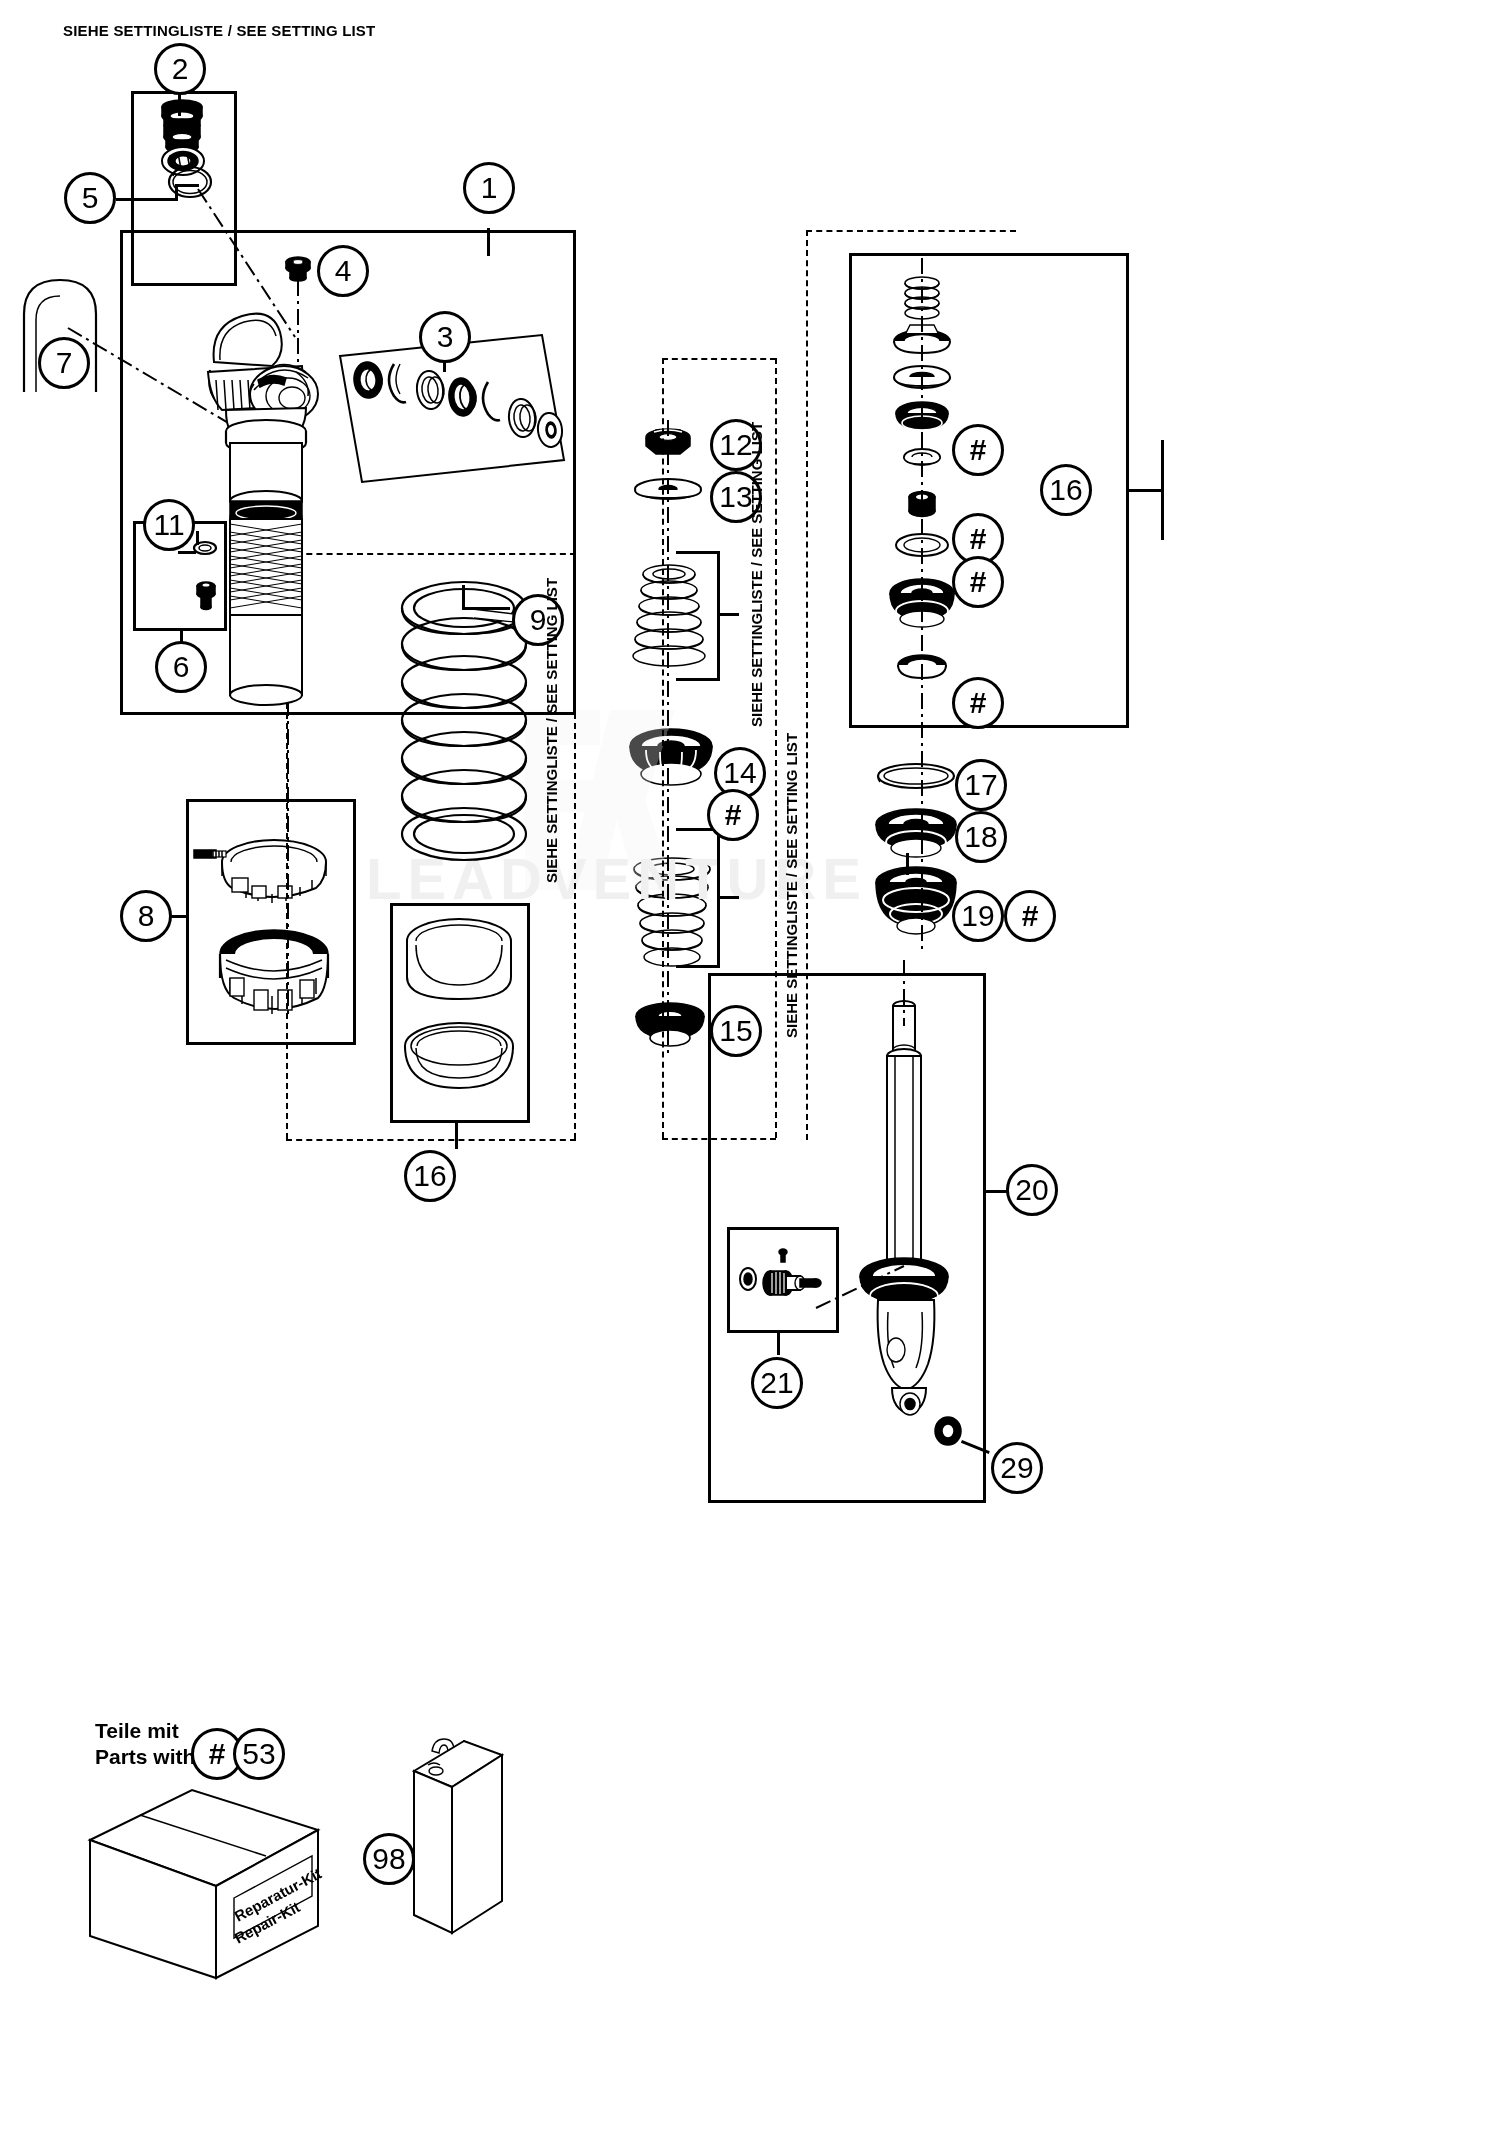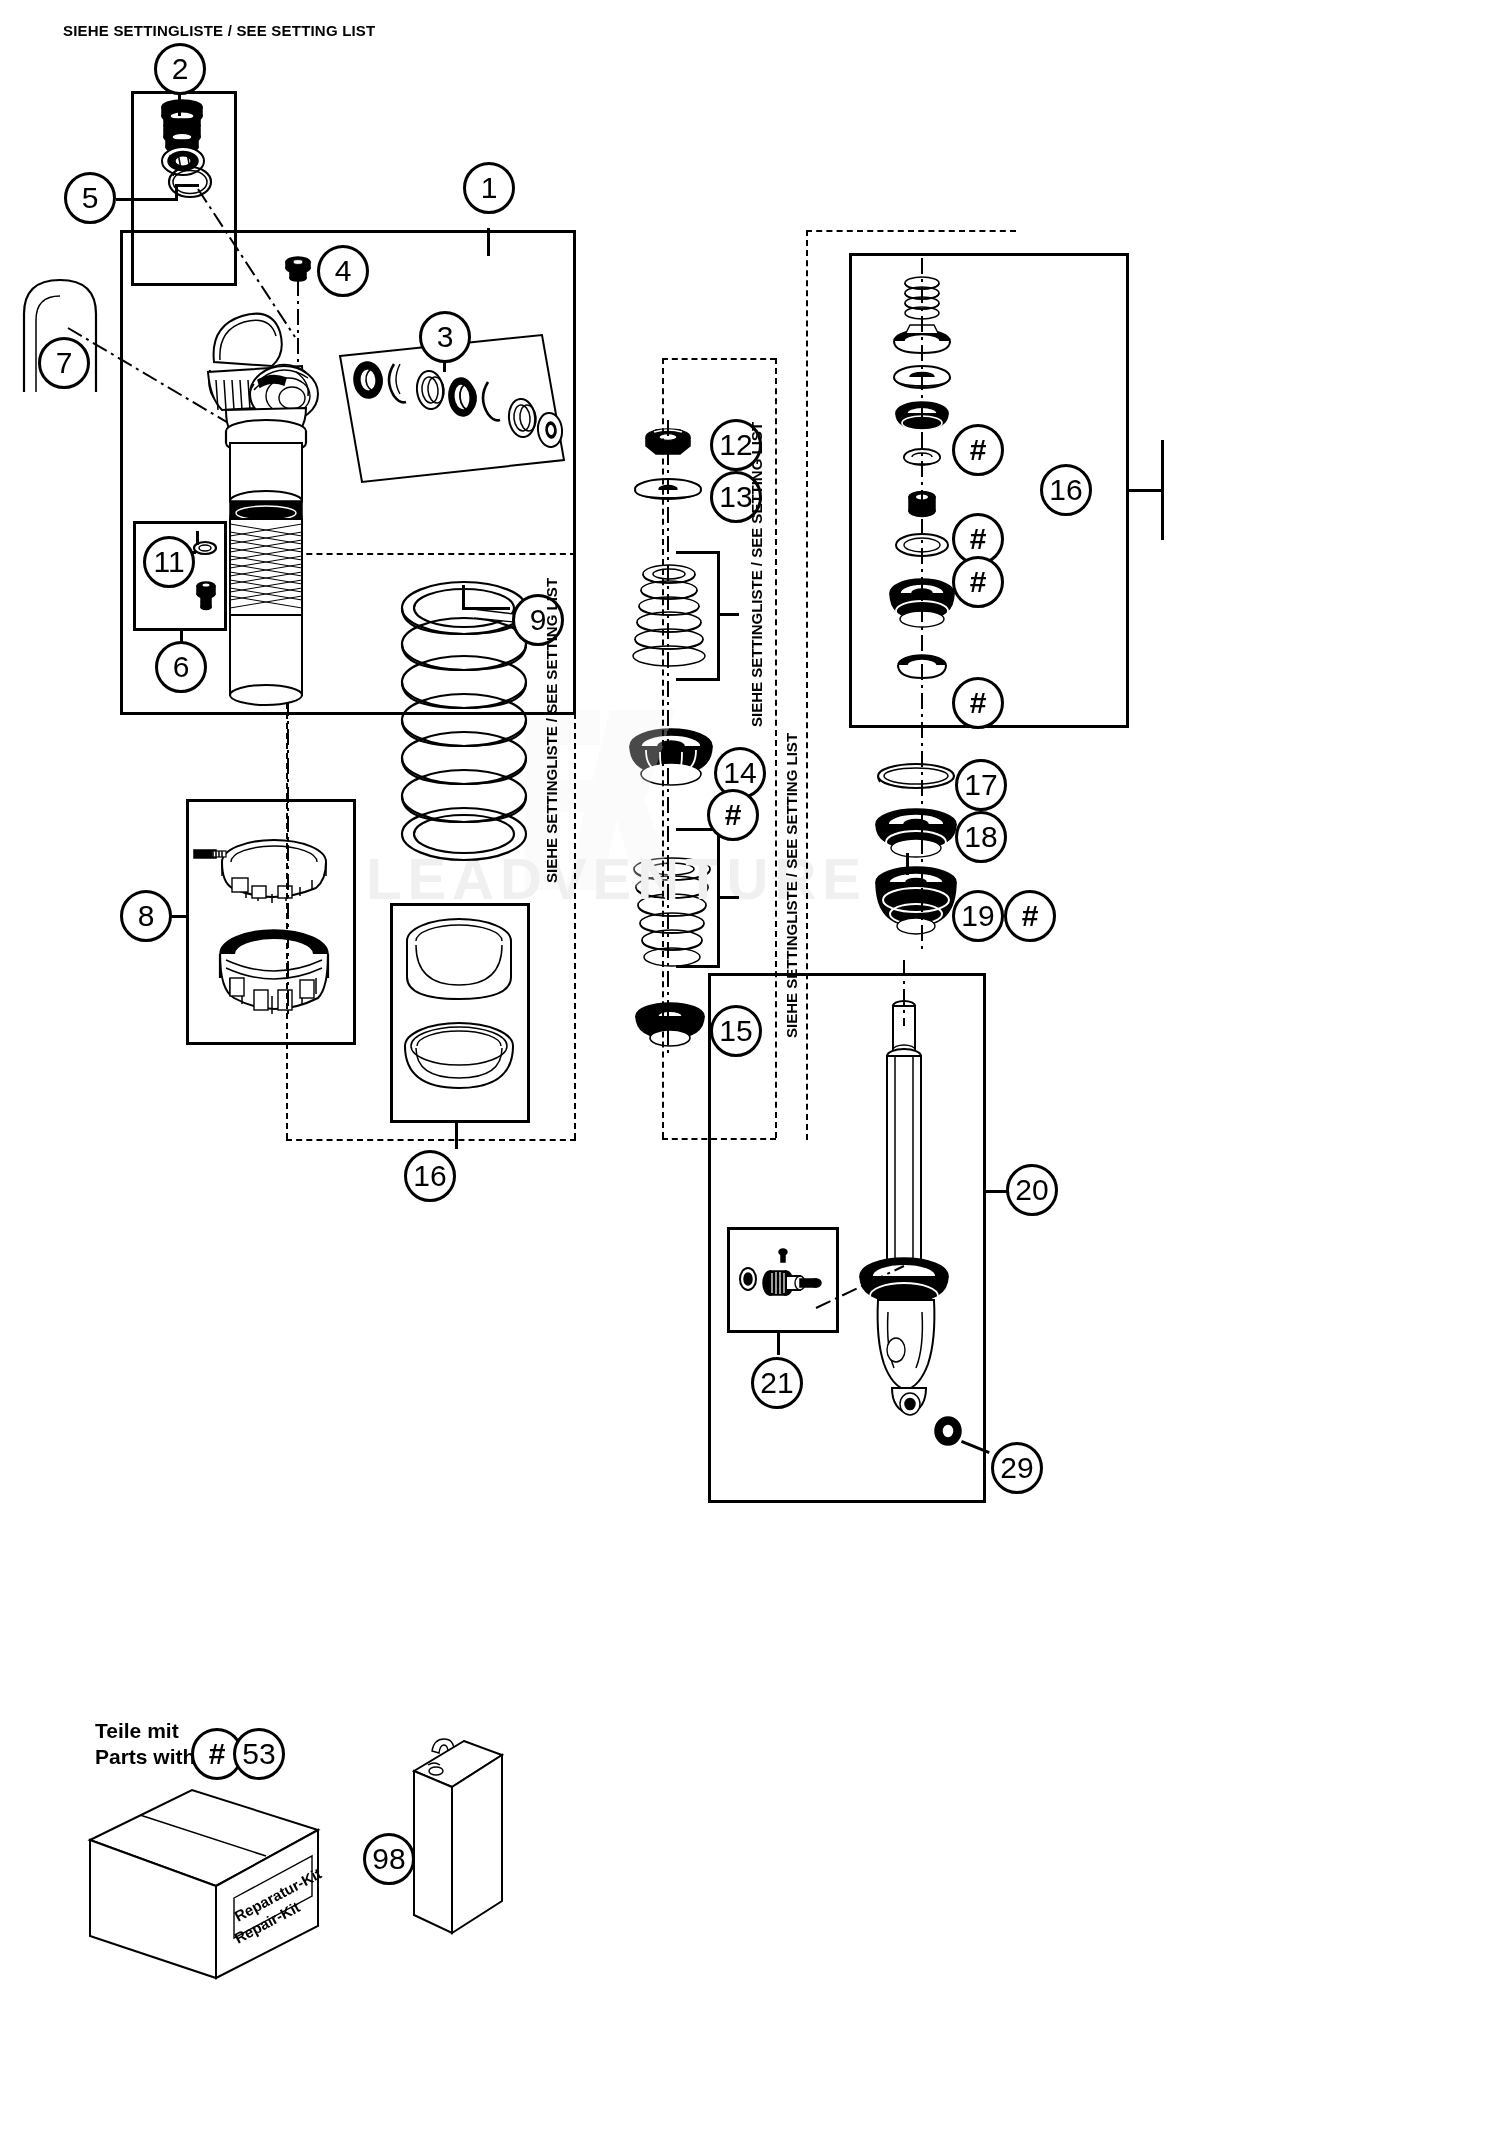--- a/index.html
+++ b/index.html
@@ -253,21 +253,21 @@
 
   <div class="box" style="left:133px;top:521px;width:94px;height:110px;"></div>
   <div class="abs" style="left:192px;top:539px;">
     <svg width="26" height="18" viewBox="0 0 26 18">
       <ellipse cx="13" cy="9" rx="11" ry="6" class="st"></ellipse>
       <ellipse cx="13" cy="9" rx="6" ry="3" class="st1"></ellipse>
     </svg>
   </div>
   <div class="ln lnh" style="left:196px;top:531px;width:3px;height:14px;"></div>
   <div class="ln lnh" style="left:178px;top:551px;width:18px;"></div>
-  <div class="bub" style="left:143px;top:536px;">11</div>
+  <div class="bub" style="left:143px;top:499px;">11</div>
 
   <div class="abs" style="left:190px;top:578px;">
     <svg width="34" height="36" viewBox="0 0 34 36">
       <ellipse cx="16" cy="8" rx="9" ry="4" class="stf"></ellipse>
       <rect x="7" y="8" width="18" height="8" class="stf"></rect>
       <ellipse cx="16" cy="16" rx="9" ry="4" class="stf"></ellipse>
       <rect x="11" y="17" width="10" height="12" class="stf"></rect>
       <ellipse cx="16" cy="29" rx="5" ry="2.4" class="stf"></ellipse>
       <ellipse cx="16" cy="7" rx="3.5" ry="1.6" fill="#fff" stroke="none"></ellipse>
     </svg>

